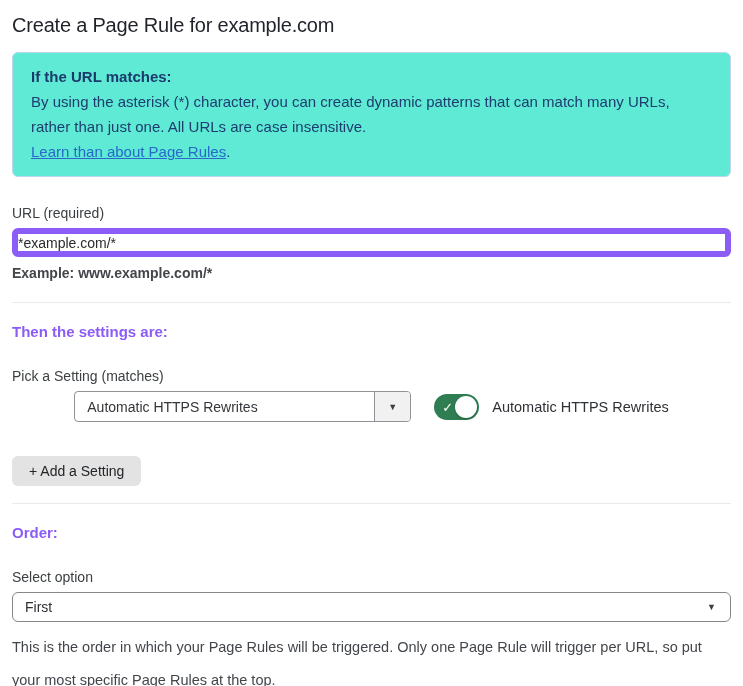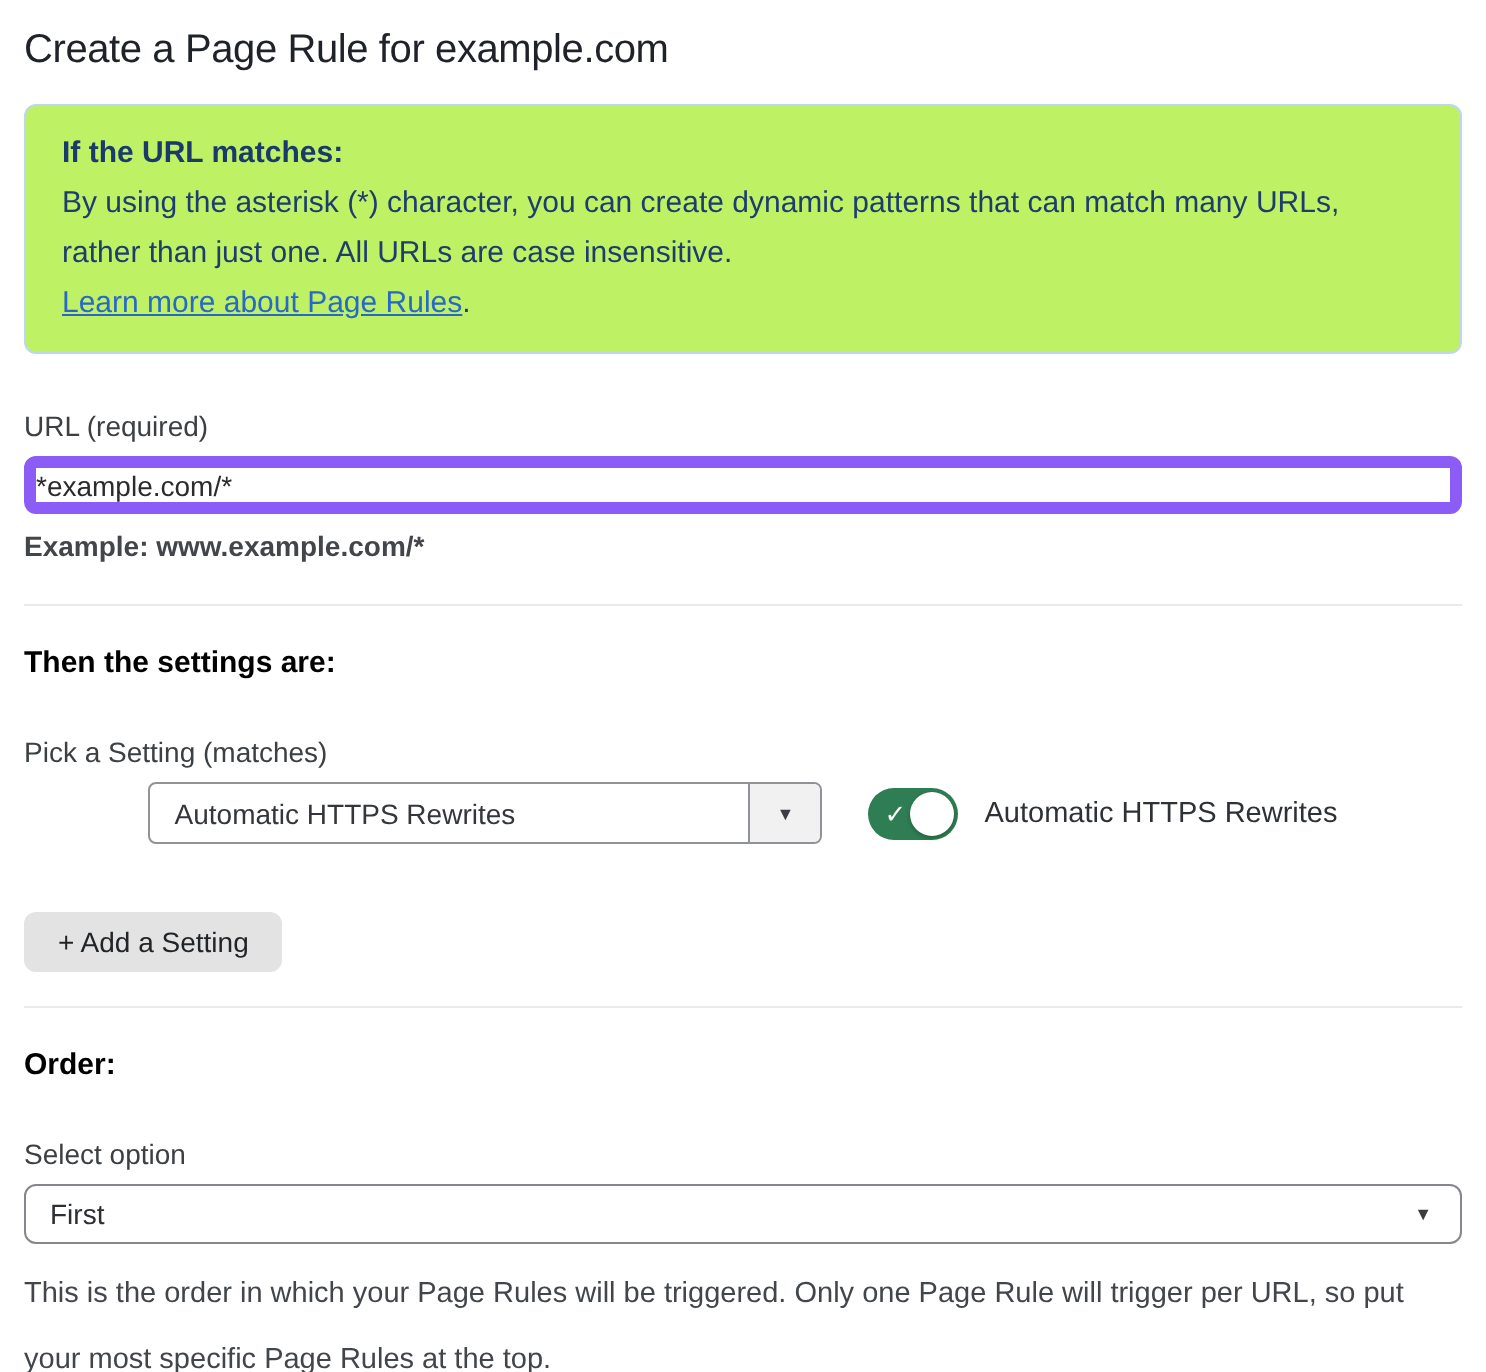--- a/index.html
+++ b/index.html
@@ -14,21 +14,21 @@
   .page-title {
     font-size: 20px;
     font-weight: 400;
     color: #1f2229;
     margin-top: 14px;
     letter-spacing: -0.2px;
   }
 
   .info-box {
     margin-top: 15px;
-    background: #bef264;
+    background: #5eead4;
     border: 1px solid #bdd7f0;
     border-radius: 6px;
     padding: 11px 18px 12px 18px;
     color: #1e3d6e;
     font-size: 15px;
     line-height: 25px;
   }
   .info-box .info-heading { font-weight: 700; color: #1a3a6b; }
   .info-box a.info-link {
     color: #2968c8;
@@ -67,21 +67,21 @@
   .divider {
     border: none;
     border-top: 1px solid #e9eaec;
     margin-top: 21px;
   }
 
   .section-heading {
     margin-top: 20px;
     font-size: 15px;
     font-weight: 700;
-    color: #000000;
+    color: #8b5cf6;
   }
 
   .picker-row {
     margin-top: 7px;
     display: flex;
     align-items: center;
     justify-content: center;
   }
   .picker-select {
     width: 337px;
@@ -202,21 +202,21 @@
 </head>
 <body>
 
 <div class="page">
 
   <h1 class="page-title">Create a Page Rule for example.com</h1>
 
   <div class="info-box">
     <div class="info-heading">If the URL matches:</div>
     <div class="info-body">By using the asterisk (*) character, you can create dynamic patterns that can match many URLs, rather than just one. All URLs are case insensitive.</div>
-    <div><a class="info-link">Learn more about Page Rules</a><span>.</span></div>
+    <div><a class="info-link">Learn than about Page Rules</a><span>.</span></div>
   </div>
 
   <div class="field-label">URL (required)</div>
   <input class="text-input" type="text" value="*example.com/*" style="">
   <div class="helper-text">Example: www.example.com/*</div>
 
   <hr class="divider">
 
   <div class="section-heading">Then the settings are:</div>
 

